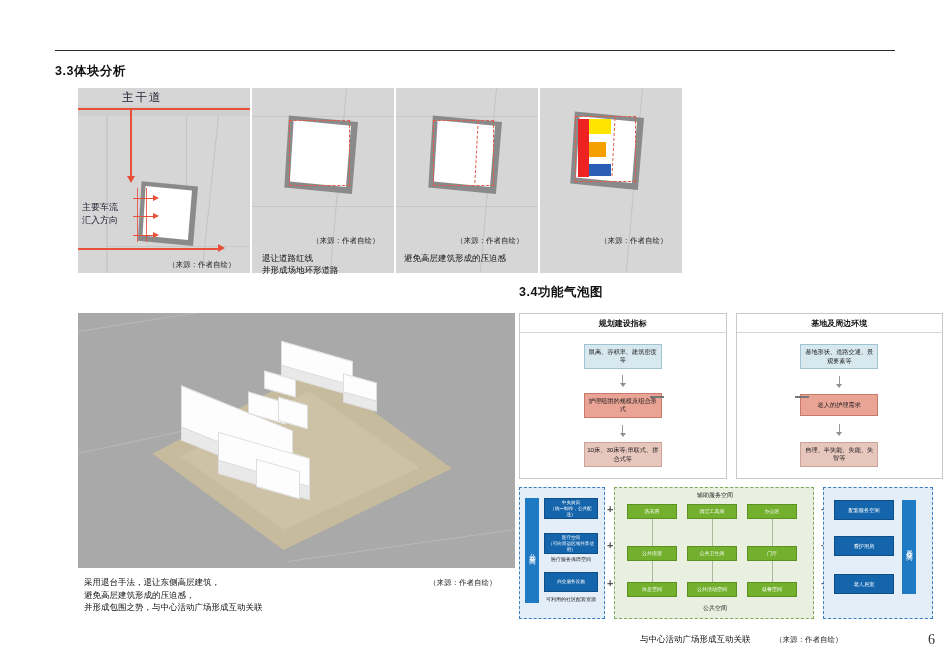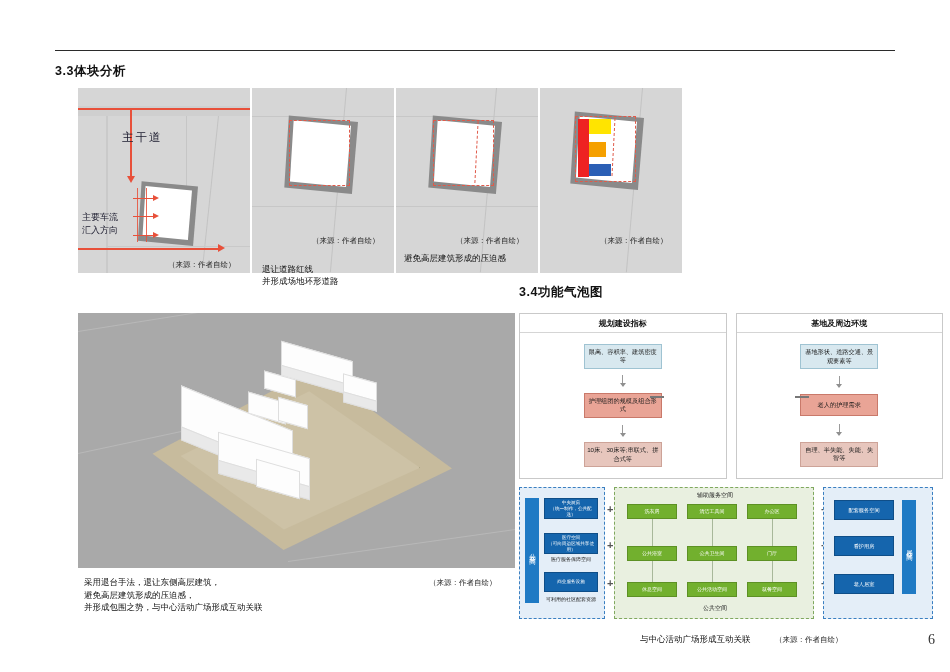--- a/index.html
+++ b/index.html
@@ -159,22 +159,22 @@
       <div class="arrowhead" style="left:49px;top:88px;border-left:4px solid transparent;border-right:4px solid transparent;border-top:7px solid #e8503a;"></div>
       <div class="ar" style="left:59px;top:100px;width:1px;height:54px;opacity:.85;"></div>
       <div class="ar" style="left:68px;top:100px;width:1px;height:54px;opacity:.85;"></div>
       <div class="ar" style="left:55px;top:110px;width:22px;height:1.4px;"></div>
       <div class="arrowhead" style="left:75px;top:107px;border-top:3.5px solid transparent;border-bottom:3.5px solid transparent;border-left:6px solid #e8503a;"></div>
       <div class="ar" style="left:55px;top:128px;width:22px;height:1.4px;"></div>
       <div class="arrowhead" style="left:75px;top:125px;border-top:3.5px solid transparent;border-bottom:3.5px solid transparent;border-left:6px solid #e8503a;"></div>
       <div class="ar" style="left:55px;top:147px;width:22px;height:1.4px;"></div>
       <div class="arrowhead" style="left:75px;top:144px;border-top:3.5px solid transparent;border-bottom:3.5px solid transparent;border-left:6px solid #e8503a;"></div>
 
-      <div style="position:absolute;left:44px;top:2px;font-size:11.5px;color:#1b1b2e;font-family:'Liberation Serif','DejaVu Serif',serif;letter-spacing:2px;margin-top:40px;">主干道</div>
-      <div style="position:absolute;left:4px;top:123px;font-size:9px;color:#1b1b2e;line-height:13px;width:42px;
+      <div style="position:absolute;left:44px;top:2px;font-size:11.5px;color:#1b1b2e;font-family:'Liberation Serif','DejaVu Serif',serif;letter-spacing:2px;">主干道</div>
+      <div style="position:absolute;left:4px;top:113px;font-size:9px;color:#1b1b2e;line-height:13px;width:42px;
                   font-family:'Liberation Serif','DejaVu Serif',serif;white-space:pre-line;">主要车流
 汇入方向</div>
       <div class="src" style="left:90px;top:172px;">（来源：作者自绘）</div>
     </div>
 
     <div class="strip-cell c2">
       <div class="siteplan"></div>
       <div class="plot-line" style="left:0;top:28px;width:142px;height:1px;background:#c7c7c7;"></div>
       <div class="plot-line" style="left:0;top:118px;width:142px;height:1px;background:#c7c7c7;"></div>
       <div class="thin-line" style="left:94px;top:0;width:1px;height:185px;transform:rotate(5deg);transform-origin:top;"></div>
@@ -205,21 +205,21 @@
       <div style="position:absolute;left:73px;top:30px;width:1px;height:58px;border-left:1px dashed #e05a4a;transform:rotate(3deg);"></div>
 
       <div style="position:absolute;left:38px;top:31px;width:11px;height:58px;background:#ee2222;"></div>
       <div style="position:absolute;left:49px;top:31px;width:22px;height:15px;background:#ffe400;"></div>
       <div style="position:absolute;left:49px;top:54px;width:17px;height:15px;background:#f5a000;"></div>
       <div style="position:absolute;left:49px;top:76px;width:22px;height:12px;background:#2b5fb5;"></div>
       <div class="src" style="left:60px;top:148px;">（来源：作者自绘）</div>
     </div>
   </div>
 
-  <div class="cap" style="left:262px;top:252px;white-space:pre-line;margin-top:11px;">退让道路红线
+  <div class="cap" style="left:262px;top:252px;white-space:pre-line;">退让道路红线
 并形成场地环形道路</div>
   <div class="cap" style="left:404px;top:252px;white-space:pre-line;">避免高层建筑形成的压迫感</div>
 
   <div class="render">
     <div class="ground"></div>
     <div class="ground-in"></div>
     <div class="terr" style="left:0;top:18px;width:437px;transform:rotate(-9deg);transform-origin:left;"></div>
     <div class="terr" style="left:0;top:140px;width:120px;transform:rotate(-12deg);transform-origin:left;"></div>
     <div class="terr" style="left:210px;top:248px;width:230px;transform:rotate(-8deg);transform-origin:left;"></div>
 

